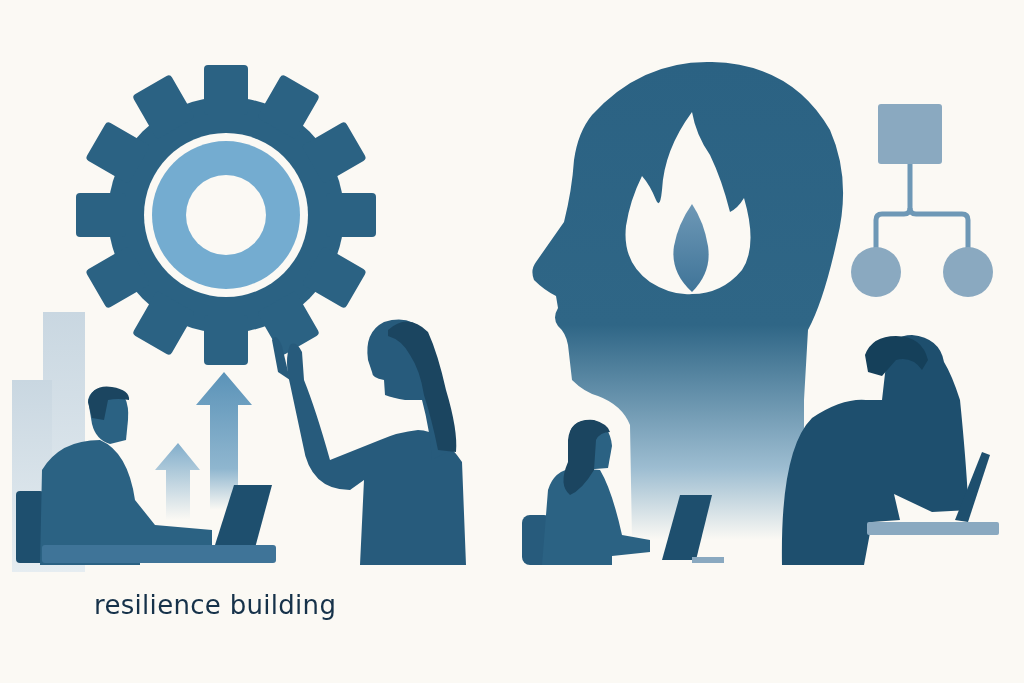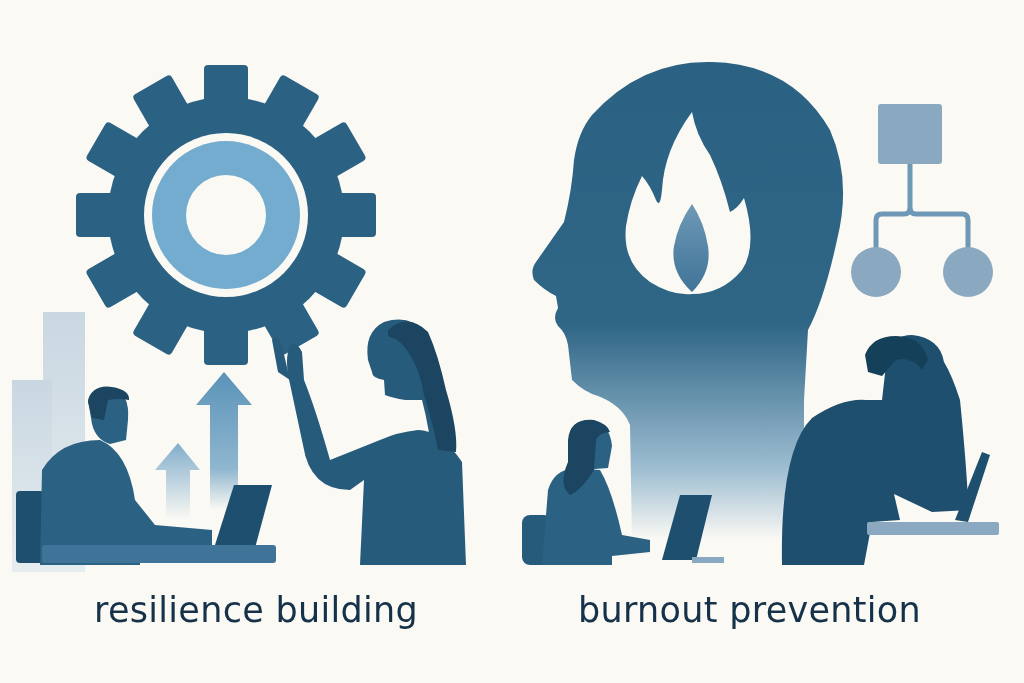--- a/index.html
+++ b/index.html
@@ -8,21 +8,21 @@
       background:#fbf9f4;
       font-family:"DejaVu Sans", sans-serif;
       position:relative;
     }
     .panel { position:absolute; top:0; height:683px; }
     .panel-left { left:0; width:512px; }
     .panel-right { left:512px; width:512px; }
     svg.art { position:absolute; left:0; top:0; }
     .caption {
       position:absolute; top:590px;
-      font-size:35px; color:#16324a; letter-spacing:0.3px;
+      font-size:26px; color:#16324a; letter-spacing:0.3px;
       white-space:nowrap;
     }
     .caption-left { left:94px; }
     .caption-right { left:66px; }
   </style>
 </head>
 <body>
 
 <div class="panel panel-left">
   <svg class="art" width="512" height="683" viewBox="0 0 512 683">
@@ -137,14 +137,13 @@
     </g>
 
     <g>
       <path d="M270,565 Q268,450 300,418 Q330,398 354,400 L370,400 L375,356 Q380,335 400,335 Q428,338 432,362 Q440,375 448,400 Q454,460 456,500 L458,510 L420,512 L382,494 L388,520 L360,522 L352,565 Z" fill="#1e4f6e"></path>
       <path d="M353,355 Q360,336 384,336 Q410,336 416,360 L410,370 Q400,356 384,360 L370,376 L356,372 Z" fill="#15405a"></path>
       <path d="M443,520 L470,452 L478,455 L456,522 Z" fill="#1e4f6e"></path>
       <rect x="355" y="522" width="132" height="13" rx="2" fill="#8aa9c0"></rect>
     </g>
   </svg>
 
-  <div class="caption caption-right">burnout prevention</div>
 </div>
 
 </body></html>

